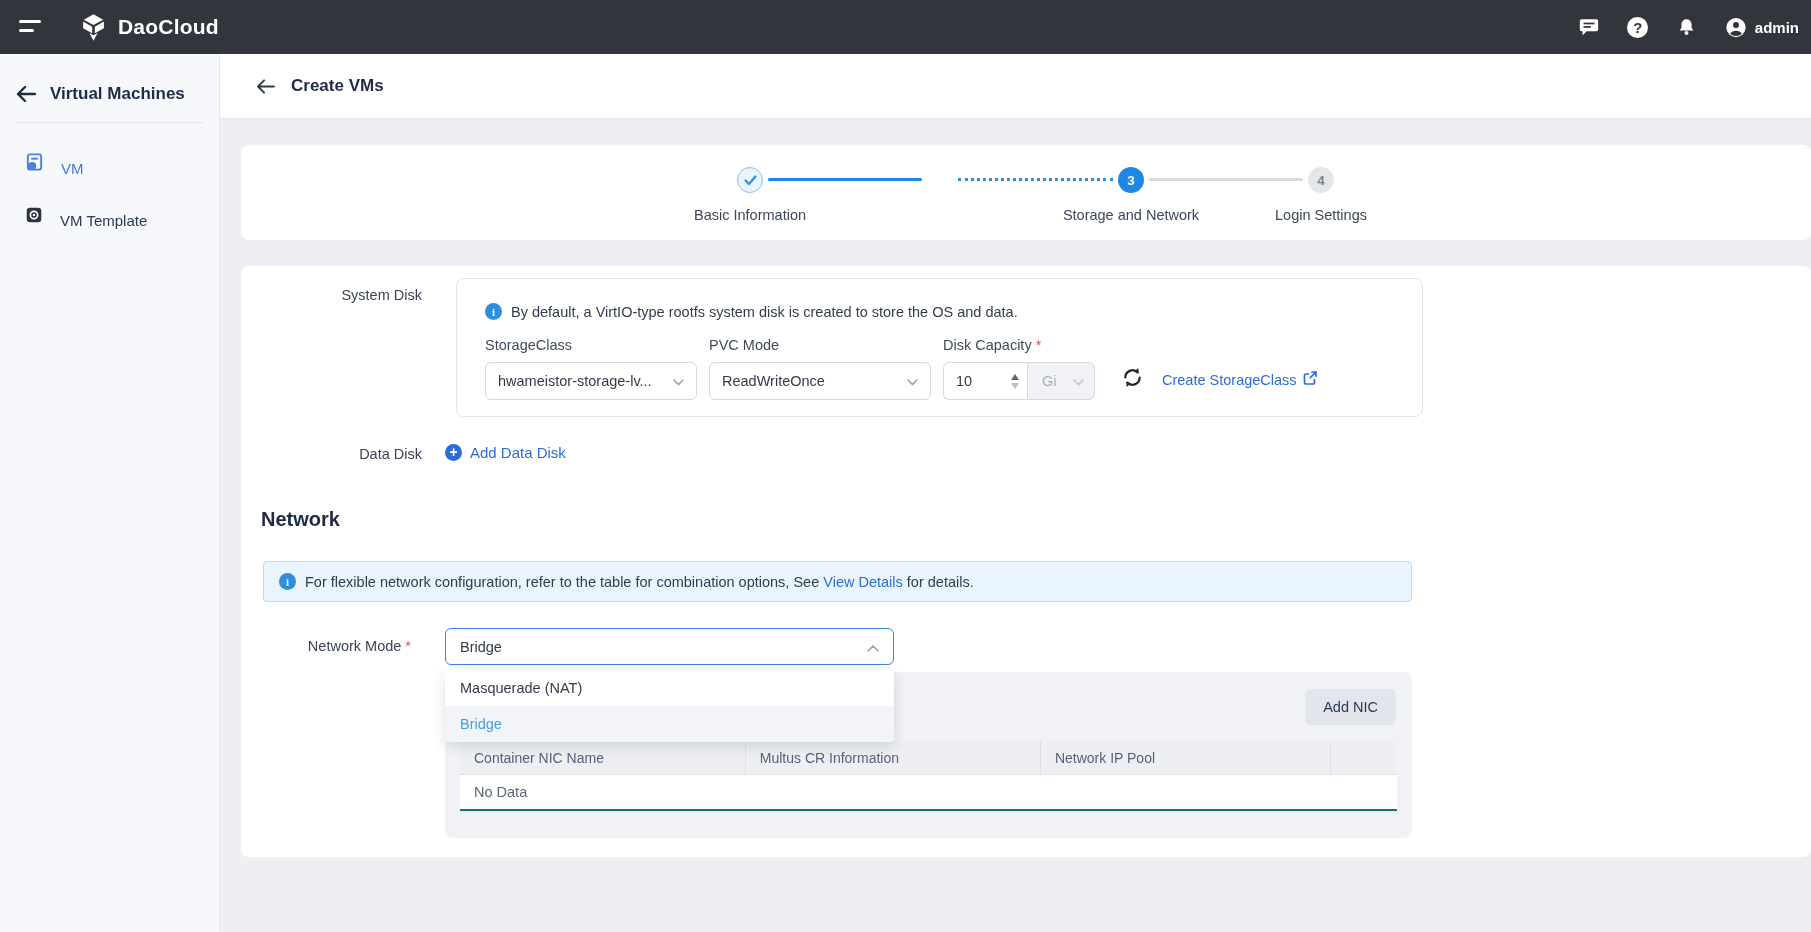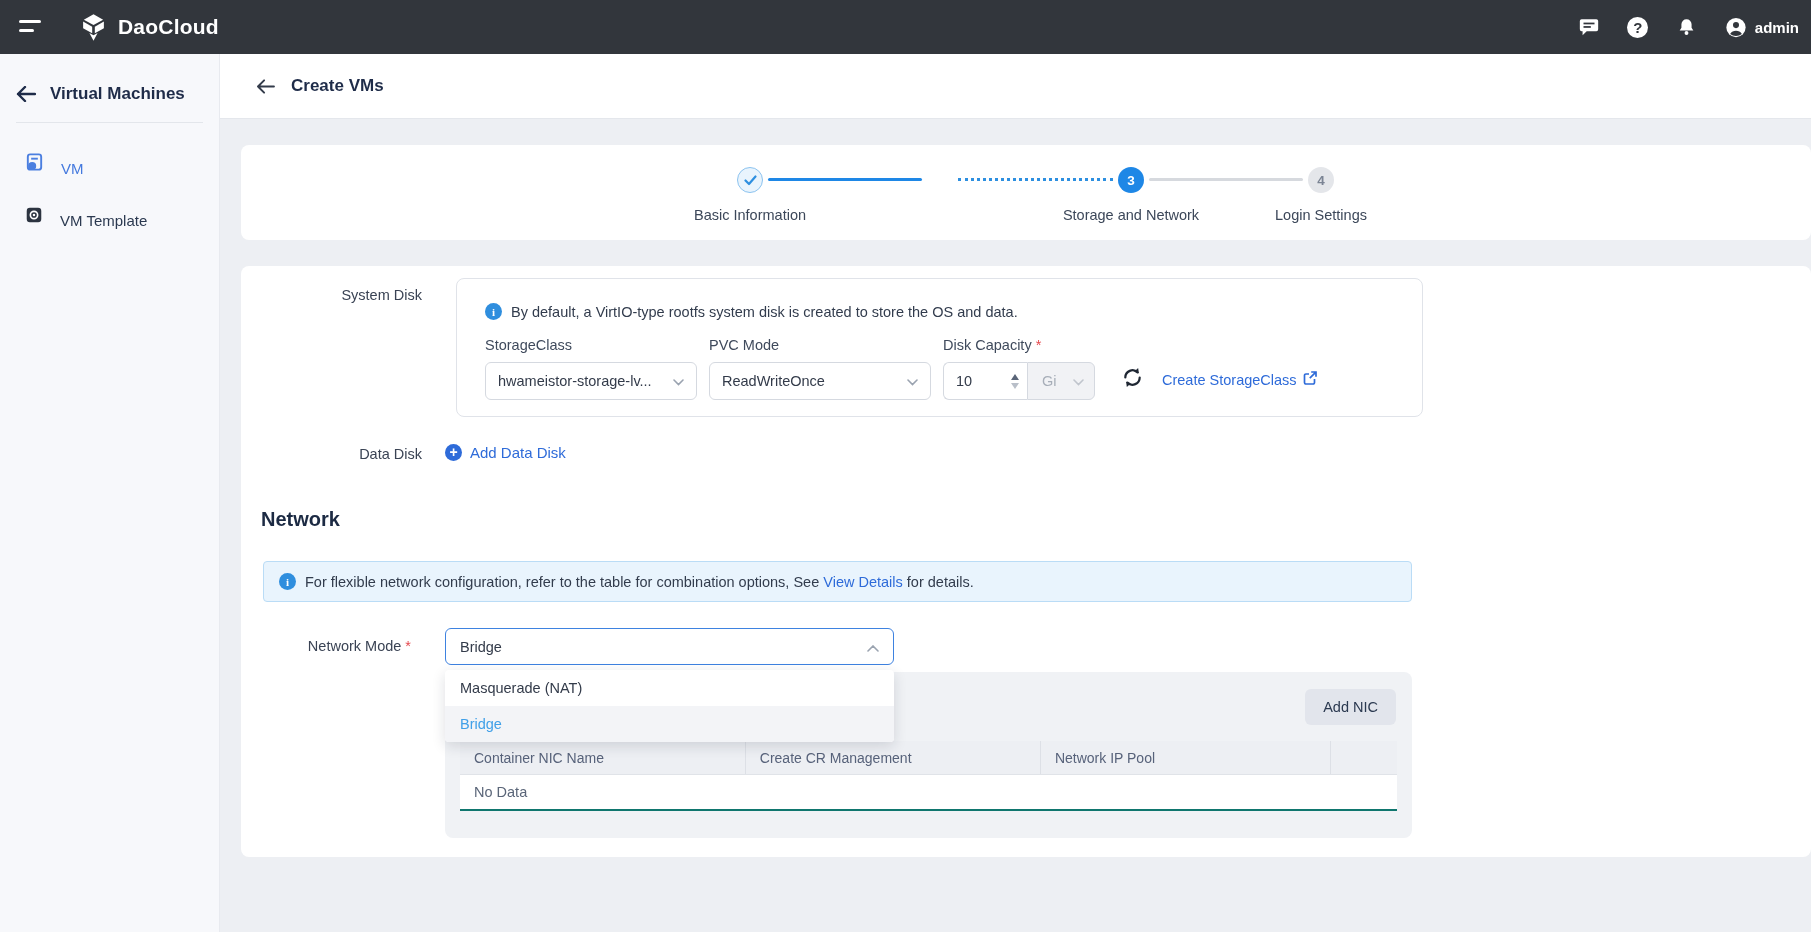--- a/index.html
+++ b/index.html
@@ -357,21 +357,21 @@
             <path d="M1 6l5-5 5 5" stroke="#9aa3b0" stroke-width="1.6" fill="none" stroke-linecap="round"></path>
           </svg>
       </span>
     </div>
 
     <div class="nic-panel">
       <button class="add-nic-btn">Add NIC</button>
       <div class="nic-table">
         <div class="nt-header">
           <div class="nt-hcell c1">Container NIC Name</div>
-          <div class="nt-hcell c2">Create CR Management</div>
+          <div class="nt-hcell c2">Multus CR Information</div>
           <div class="nt-hcell c3">Network IP Pool</div>
           <div class="nt-hcell c4"></div>
         </div>
         <div class="nt-body">No Data</div>
       </div>
     </div>
 
     <div class="dropdown">
       <div class="dd-item">Masquerade (NAT)</div>
       <div class="dd-item selected">Bridge</div>

